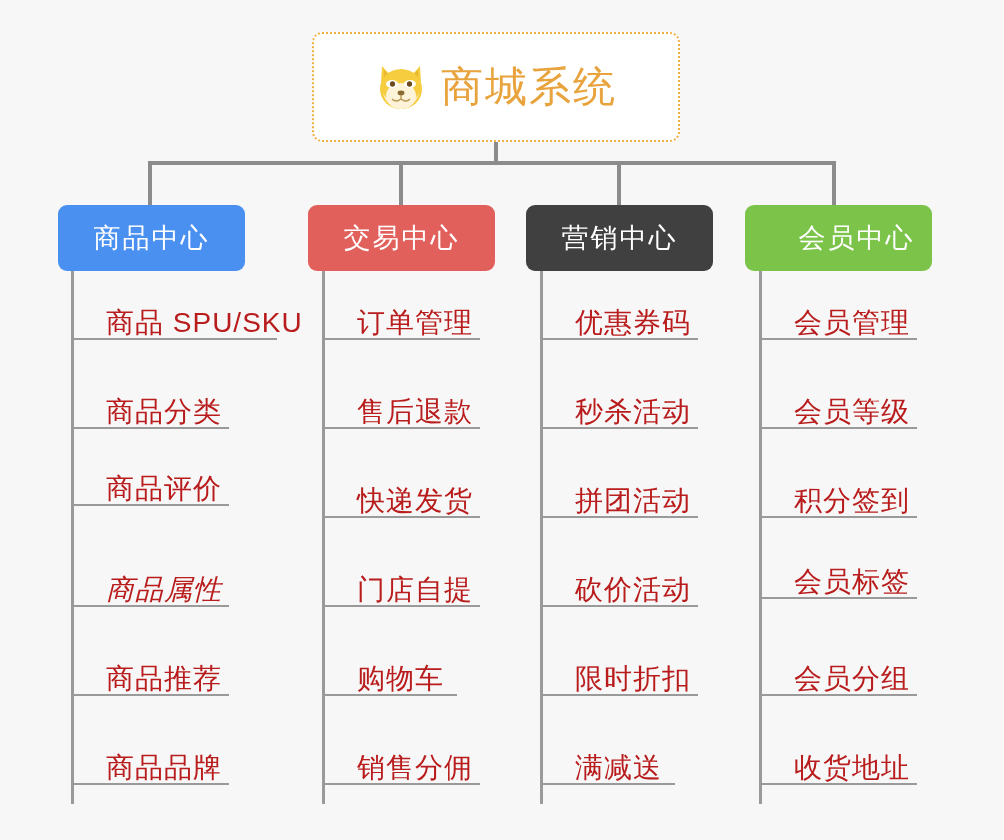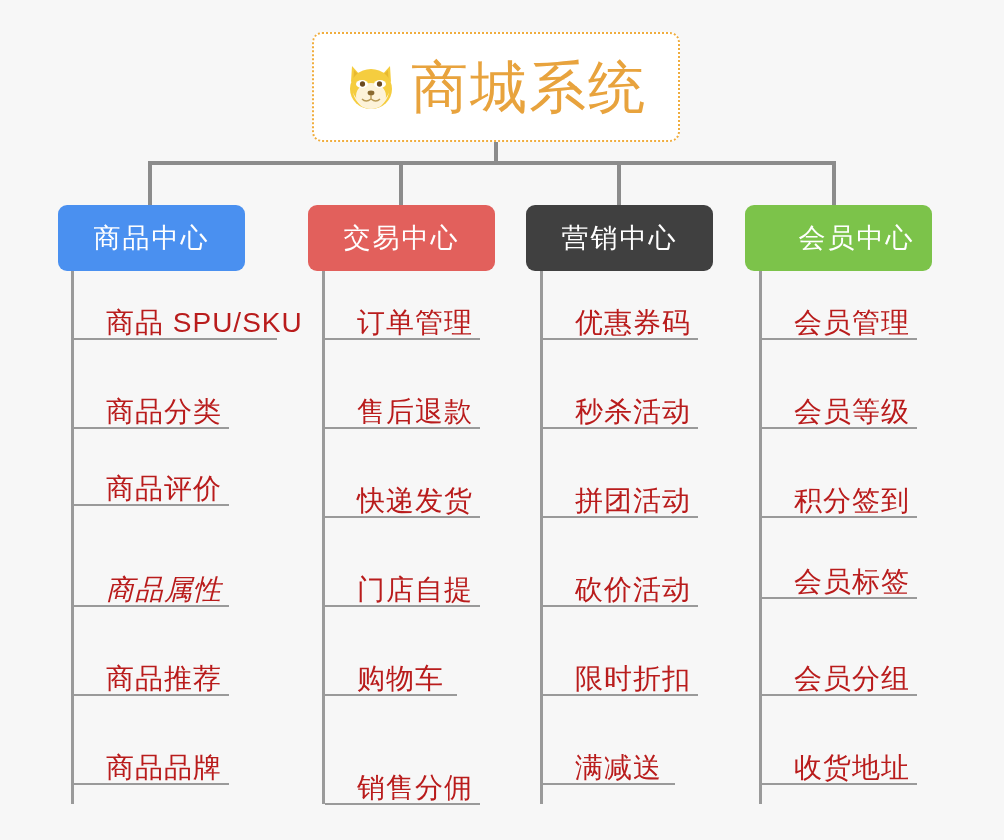--- a/index.html
+++ b/index.html
@@ -37,21 +37,21 @@
     justify-content: center;
     gap: 14px;
   }
   .root-icon {
     width: 52px;
     height: 50px;
     position: relative;
     flex: none;
   }
   .root-title {
-    font-size: 57px;
+    font-size: 42px;
     line-height: 1;
     color: #e8a33d;
     letter-spacing: 2px;
     white-space: nowrap;
   }
 
   
   .bus {
     position: absolute;
     background: #8c8c8c;
@@ -197,21 +197,21 @@
     </div>
     <div class="leaf-item" style="top:203px; width:155px;">
       <span class="leaf-label">快递发货</span>
     </div>
     <div class="leaf-item" style="top:292px; width:155px;">
       <span class="leaf-label">门店自提</span>
     </div>
     <div class="leaf-item" style="top:381px; width:132px;">
       <span class="leaf-label">购物车</span>
     </div>
-    <div class="leaf-item" style="top:490px; width:155px;">
+    <div class="leaf-item" style="top:470px; width:155px;">
       <span class="leaf-label">销售分佣</span>
     </div>
   </div>
 
   <div class="cat-header" style="left:526px; background:#404040;">
     <span>营销中心</span>
   </div>
   <div class="leaf-column" style="left:540px;">
     <div class="trunk" style="height:533px;"></div>
     <div class="leaf-item" style="top:25px; width:155px;">

